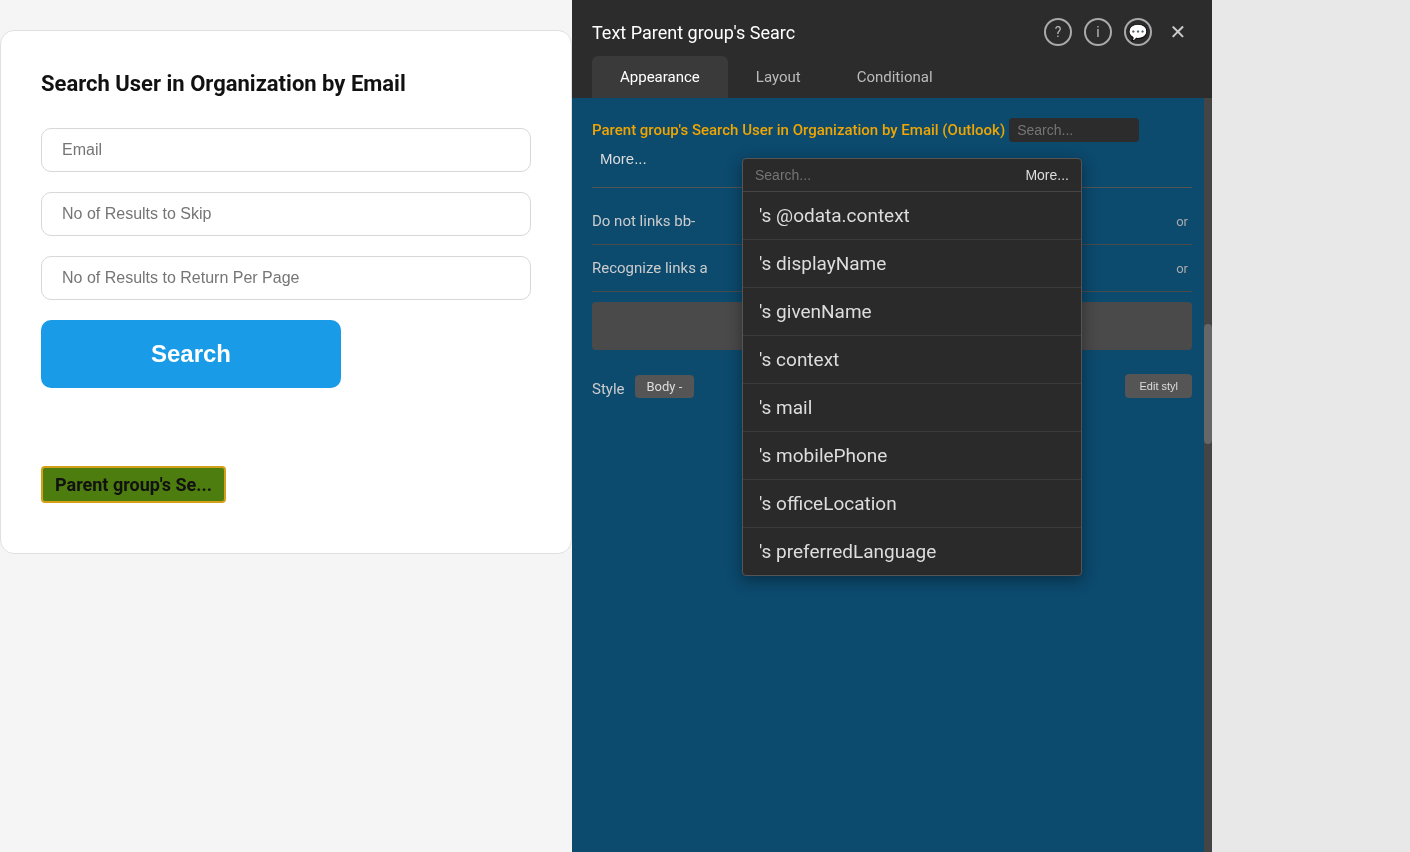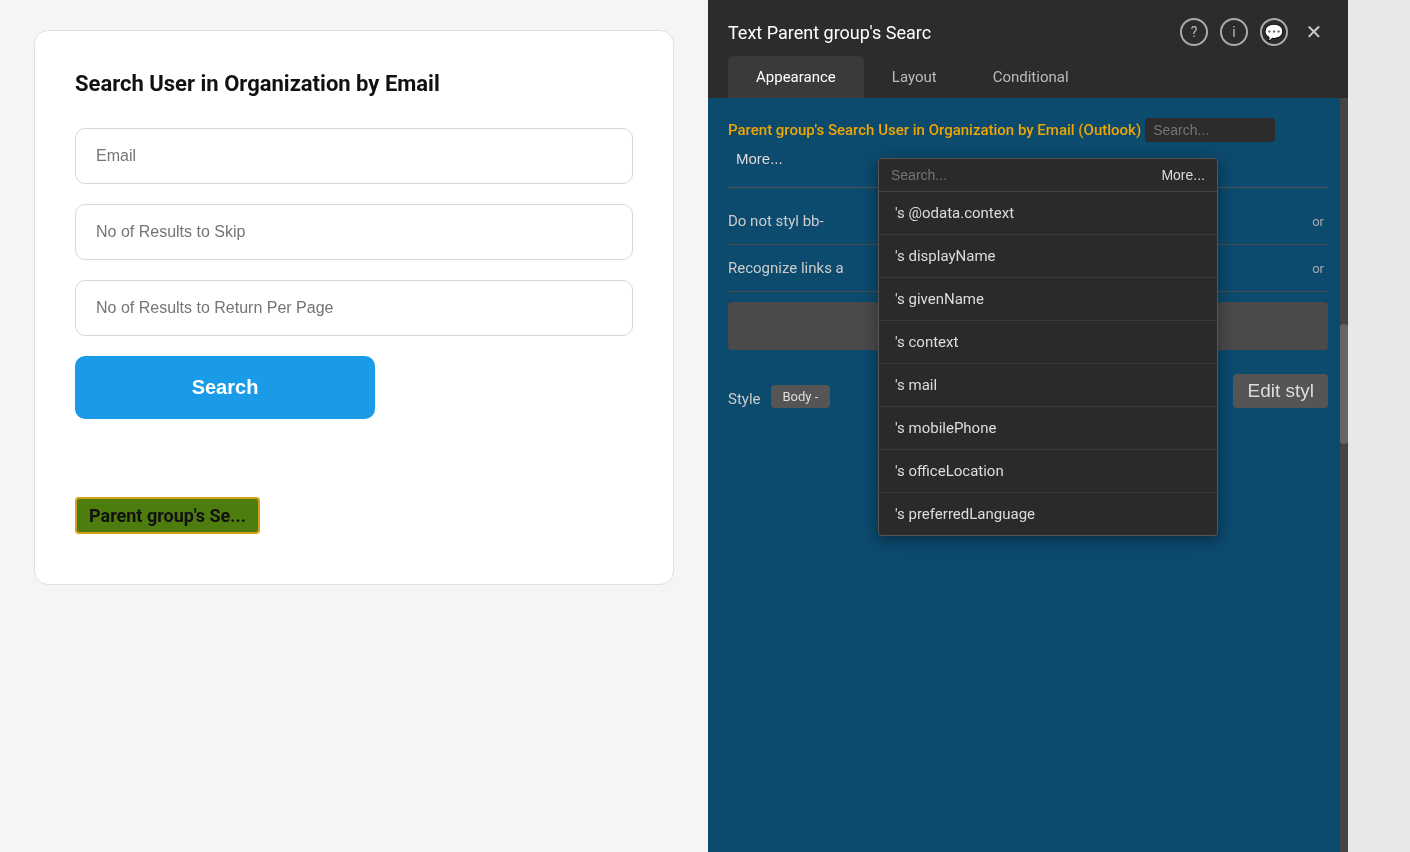--- a/index.html
+++ b/index.html
@@ -9,21 +9,21 @@
       width: 1410px;
       height: 852px;
       overflow: hidden;
       display: flex;
       flex-direction: row;
       align-items: flex-start;
     }
 
     
     .left-panel {
-      width: 708px;
+      width: 572px;
       height: 852px;
       background: #f5f5f5;
       display: flex;
       align-items: flex-start;
       justify-content: center;
       padding-top: 30px;
     }
 
     .form-card {
       background: #fff;
@@ -37,36 +37,36 @@
       font-size: 22px;
       font-weight: 700;
       color: #111;
       margin-bottom: 32px;
     }
 
     .form-input {
       width: 100%;
       border: 1.5px solid #d8d8d8;
       border-radius: 10px;
-      padding: 18px 20px;
+      padding: 12px 20px;
       font-size: 16px;
       color: #999;
       background: #fff;
       margin-bottom: 20px;
       outline: none;
     }
 
     .search-btn {
       background: #1a9be8;
       color: #fff;
       border: none;
       border-radius: 10px;
       padding: 20px 0;
       width: 300px;
-      font-size: 20px;
+      font-size: 24px;
       font-weight: 600;
       cursor: pointer;
       margin-bottom: 30px;
       display: block;
     }
 
     .dynamic-value-box {
       display: inline-block;
       border: 2px solid #d4a017;
       border-radius: 4px;
@@ -257,21 +257,21 @@
       color: #ddd;
       font-size: 14px;
       background: transparent;
       border: none;
       cursor: pointer;
     }
 
     .dropdown-item {
       padding: 12px 16px;
       color: #ddd;
-      font-size: 15px;
+      font-size: 19px;
       cursor: pointer;
       border-bottom: 1px solid #3a3a3a;
     }
 
     .dropdown-item:last-child {
       border-bottom: none;
     }
 
     
     .style-row {
@@ -290,21 +290,21 @@
       border-radius: 4px;
       font-size: 13px;
     }
 
     .edit-style-btn {
       background: #555;
       color: #ddd;
       border: none;
       border-radius: 4px;
       padding: 6px 14px;
-      font-size: 19px;
+      font-size: 11px;
       cursor: pointer;
       margin-left: auto;
     }
 
     
     .right-scrollbar {
       position: absolute;
       right: 0;
       top: 0;
       bottom: 0;
@@ -382,21 +382,21 @@
       <span class="yellow-link">Parent group's Search User in Organization by Email (Outlook)</span>
       <input class="search-inline" type="text" placeholder="Search..." style="">
       <button class="more-btn">
         <span>More...</span>
       </button>
     </div>
 
     <hr class="divider">
 
     <div class="prop-row">
-      <span class="prop-label">Do not styl bb-</span>
+      <span class="prop-label">Do not links bb-</span>
       <span class="or-label">or</span>
     </div>
 
     <div class="prop-row">
       <span class="prop-label">Recognize links a</span>
       <span class="or-label">or</span>
     </div>
 
 
     <div style="height: 48px; background: #4a4a4a; border-radius: 4px; margin: 10px 0;"></div>

